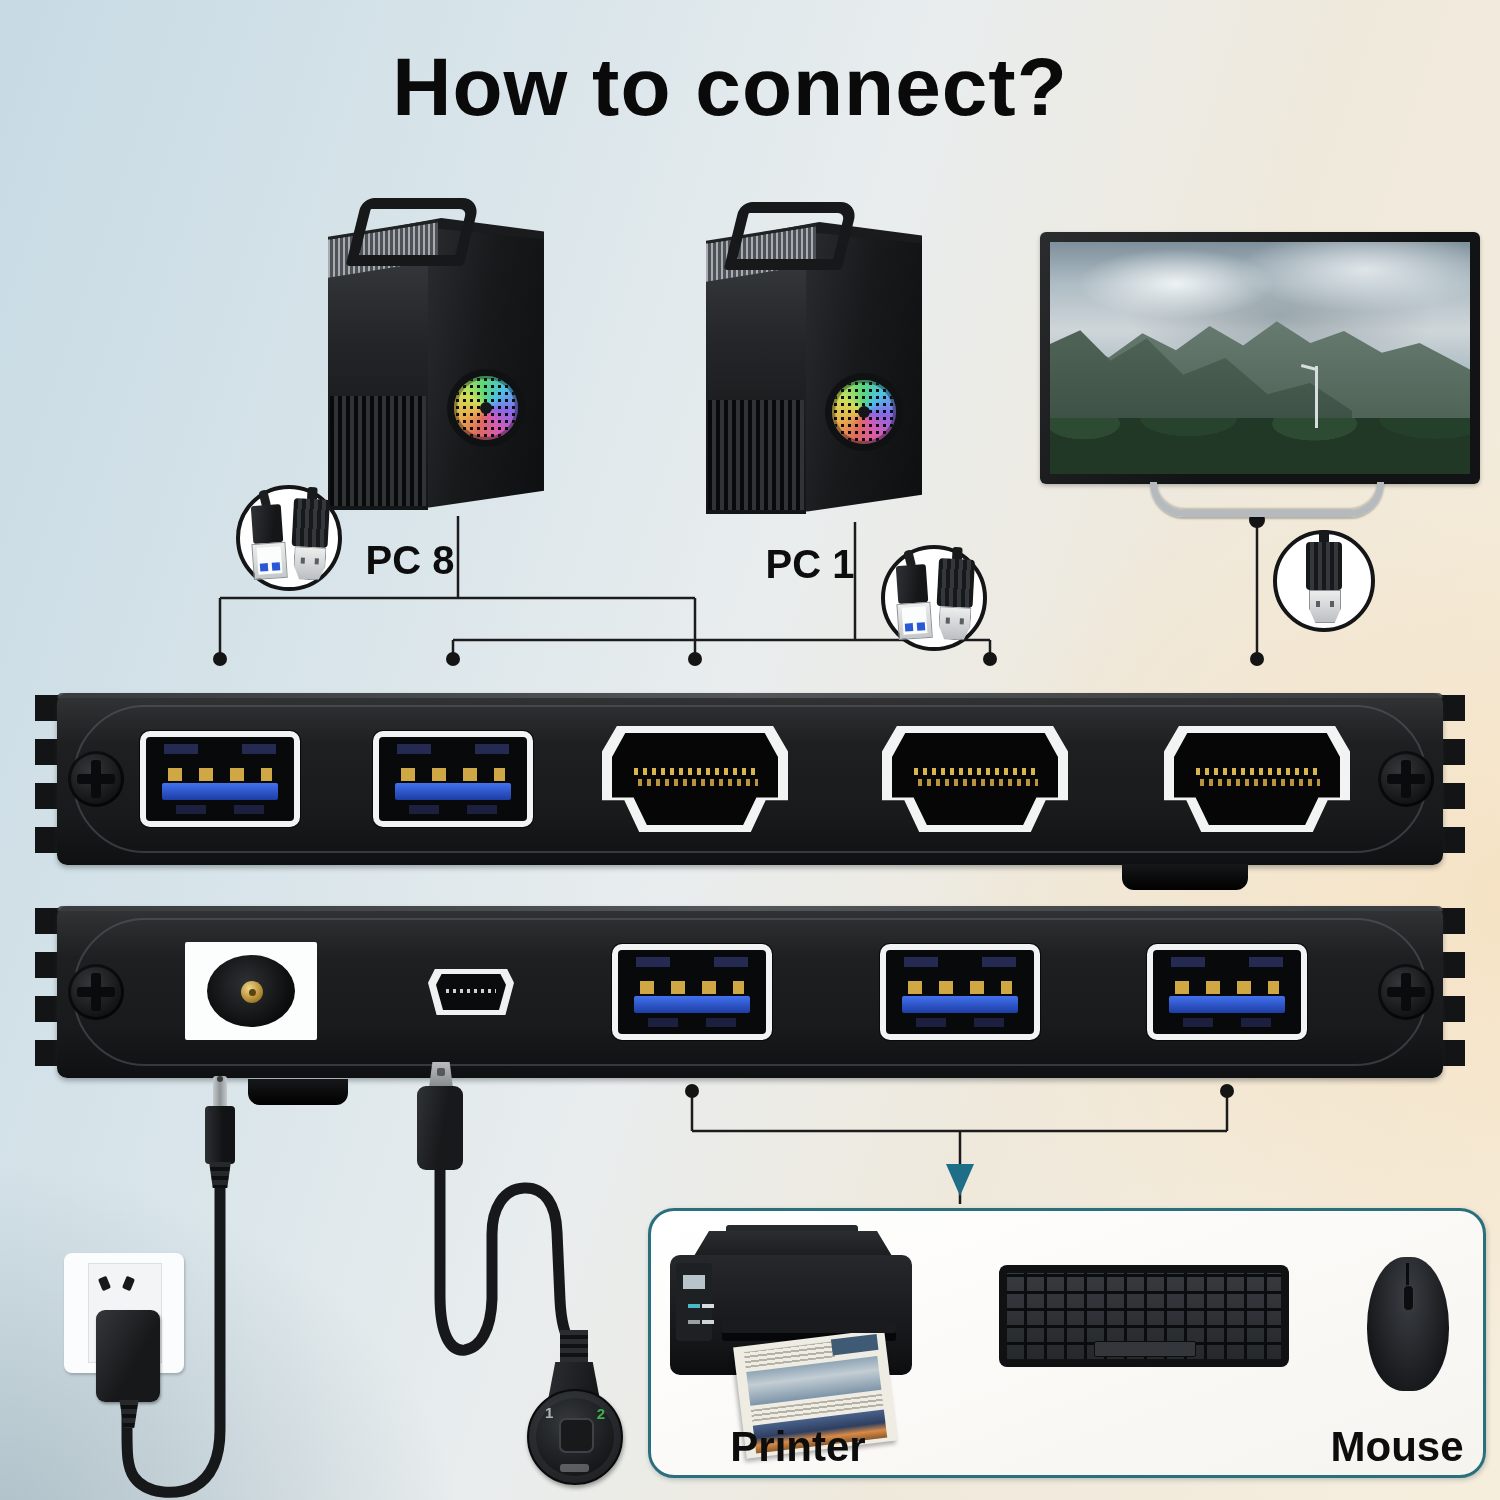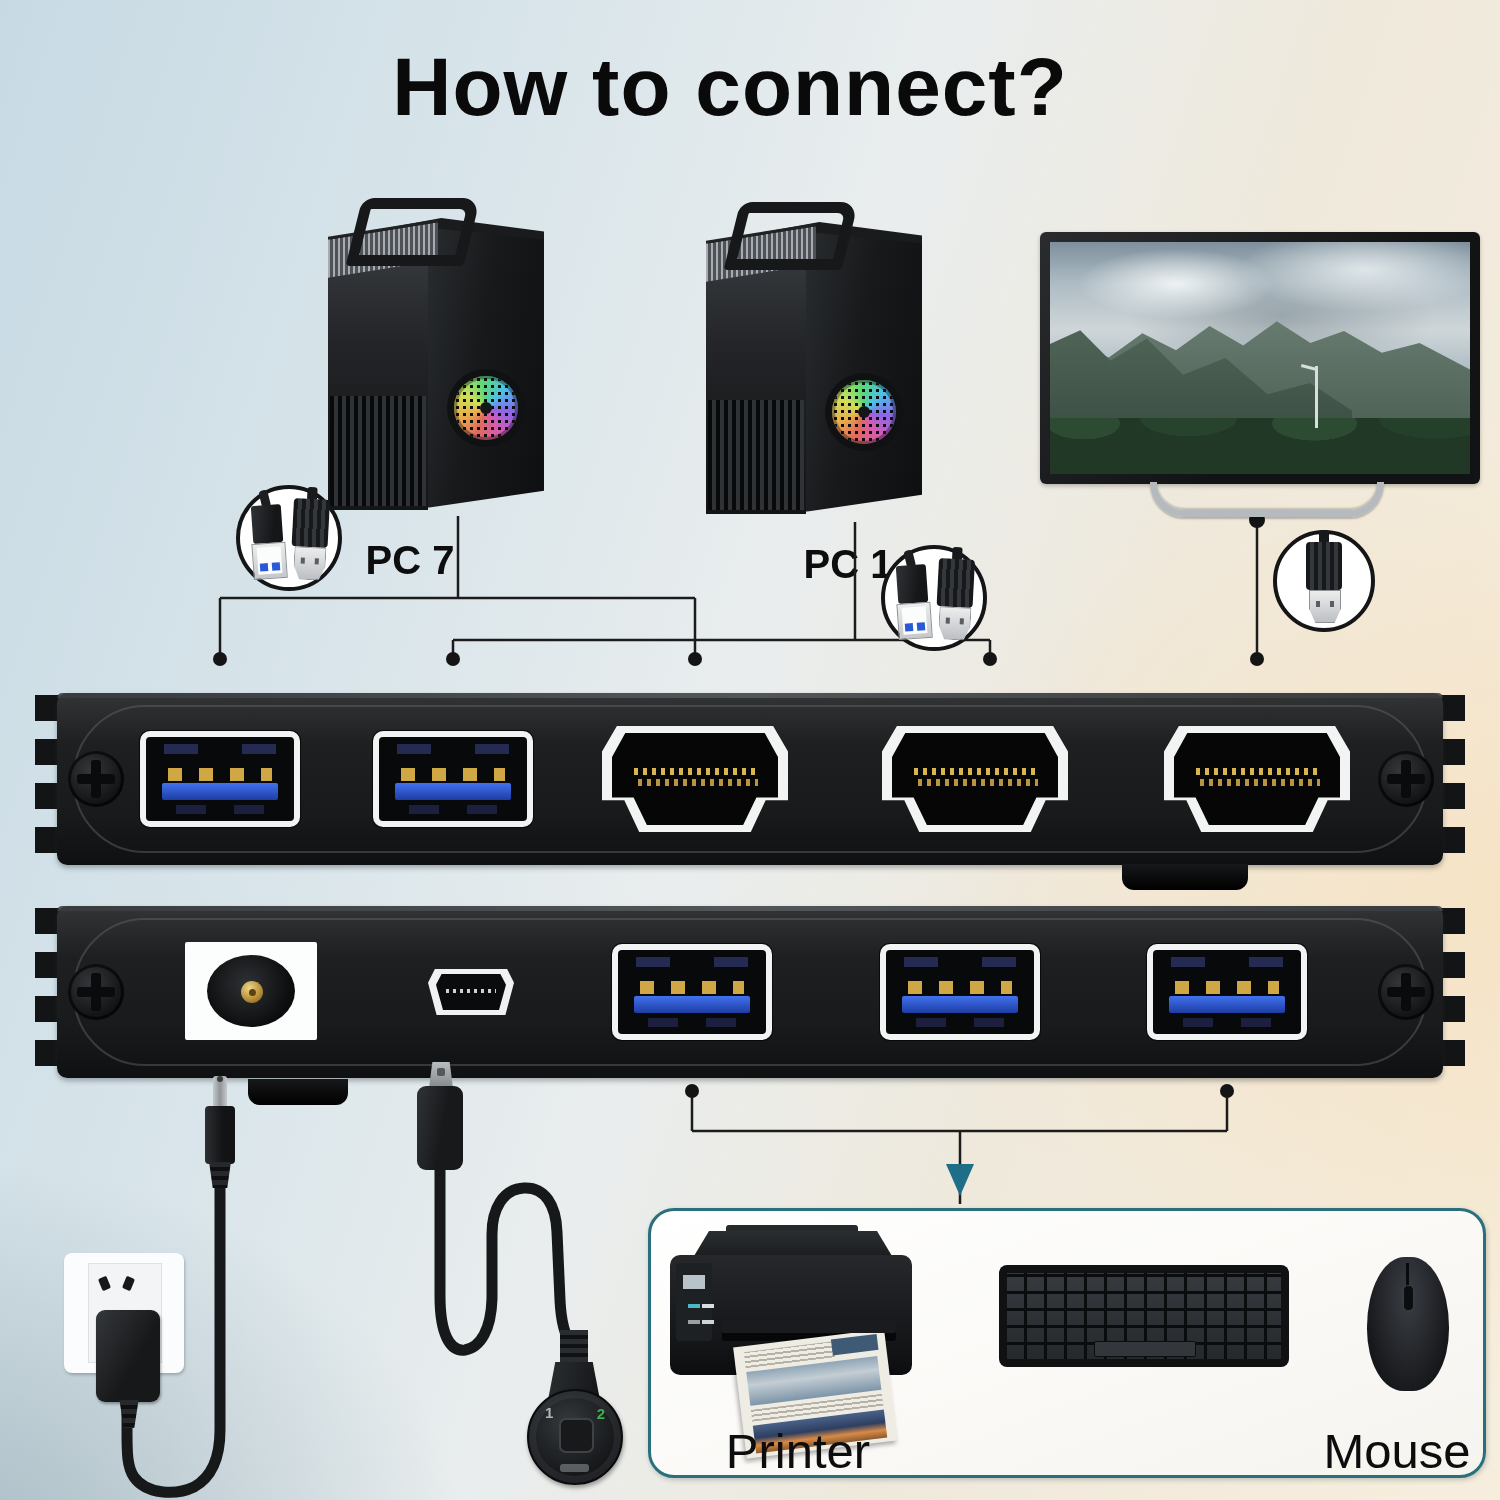--- a/index.html
+++ b/index.html
@@ -124,21 +124,21 @@
   .remote{position:absolute;left:527px;top:1389px;width:92px;height:92px;border-radius:50%;z-index:5;
     background:radial-gradient(circle at 42% 35%,#35393d,#1a1c1e 55%,#101112 82%);
     border:2px solid #0a0b0c;box-shadow:inset 0 0 0 7px rgba(70,74,78,.30), 1px 3px 4px rgba(0,0,0,.35);}
   .rem-btn{position:absolute;left:30px;top:27px;width:31px;height:31px;border-radius:7px;background:#17191b;border:2px solid #3e4246;}
   .rem-1{position:absolute;left:16px;top:13px;font-size:15px;font-weight:700;color:#aeb3b7;}
   .rem-2{position:absolute;right:16px;top:14px;font-size:15px;font-weight:700;color:#3fae4e;}
   .rem-logo{position:absolute;left:31px;bottom:11px;width:29px;height:8px;border-radius:3px;background:rgba(190,195,198,.40);}
 
   
   .panel{position:absolute;left:648px;top:1208px;width:832px;height:264px;border-radius:26px;border:3px solid #2a6f7c;background:linear-gradient(160deg,#ffffff,#f6f4ef);box-shadow:1px 2px 5px rgba(30,60,70,.25);z-index:3;}
-  .plabel{position:absolute;top:212px;font-size:49px;font-weight:400;transform:translateX(-50%);}
+  .plabel{position:absolute;top:212px;font-size:42px;font-weight:700;transform:translateX(-50%);}
 
   .printer{position:absolute;left:17px;top:14px;width:270px;height:200px;}
   .pr-lid2{position:absolute;left:58px;top:0;width:132px;height:16px;background:#26292c;border-radius:3px 3px 0 0;}
   .pr-lid{position:absolute;left:20px;top:6px;width:210px;height:28px;background:linear-gradient(#2b2e31,#191b1d);clip-path:polygon(2% 100%,10% 0,90% 0,98% 100%);}
   .pr-body{position:absolute;left:2px;top:30px;width:242px;height:120px;border-radius:10px;background:linear-gradient(180deg,#26282b,#1a1c1f 45%,#121416 80%,#0c0d0e);}
   .pr-panel{position:absolute;left:8px;top:38px;width:36px;height:78px;background:#1e2124;border-radius:4px;}
   .pr-screen{position:absolute;left:7px;top:12px;width:22px;height:14px;background:#b8c4c9;box-shadow:0 24px 0 -5px #49b9c4, 14px 24px 0 -5px #d8dde0, 0 40px 0 -5px #9aa0a4, 14px 40px 0 -5px #cfd4d7;}
   .pr-slot{position:absolute;left:54px;top:100px;width:174px;height:16px;background:#060708;border-radius:3px;}
   .pr-paper{position:absolute;left:64px;top:104px;width:152px;height:112px;background:#efece4;transform:rotate(-7deg);transform-origin:top right;box-shadow:-2px 3px 4px rgba(0,0,0,.3);}
   .pp-head{position:absolute;left:10px;top:6px;width:90px;height:16px;background:repeating-linear-gradient(0deg,#b5b1a6 0 2px,rgba(0,0,0,0) 2px 5px);}
@@ -219,22 +219,22 @@
     <div class="tv-screen">
       <div class="tv-clouds"></div>
       <div class="tv-mtn-far"></div>
       <div class="tv-mtn-near"></div>
       <div class="tv-trees"></div>
       <div class="tv-lamp"></div>
     </div>
   </div>
   <div class="tv-stand"></div>
 
-  <div class="lbl lbl-c" style="left:410px;top:538px;font-size:40px;">PC 7</div>
-  <div class="lbl lbl-c" style="left:810px;top:542px;font-size:40px;margin-left:38px;">PC 1</div>
+  <div class="lbl lbl-c" style="left:410px;top:538px;font-size:40px;">PC 8</div>
+  <div class="lbl lbl-c" style="left:810px;top:542px;font-size:40px;">PC 1</div>
 
   <div class="badge" style="left:236px;top:485px;width:98px;height:98px;">
     <div class="p-usb">
       <div class="pu-cable"></div>
         <div class="pu-body"></div>
       <div class="pu-shield">
           <div class="pu-face"></div>
         </div>
     </div>
     <div class="p-hdmi">

